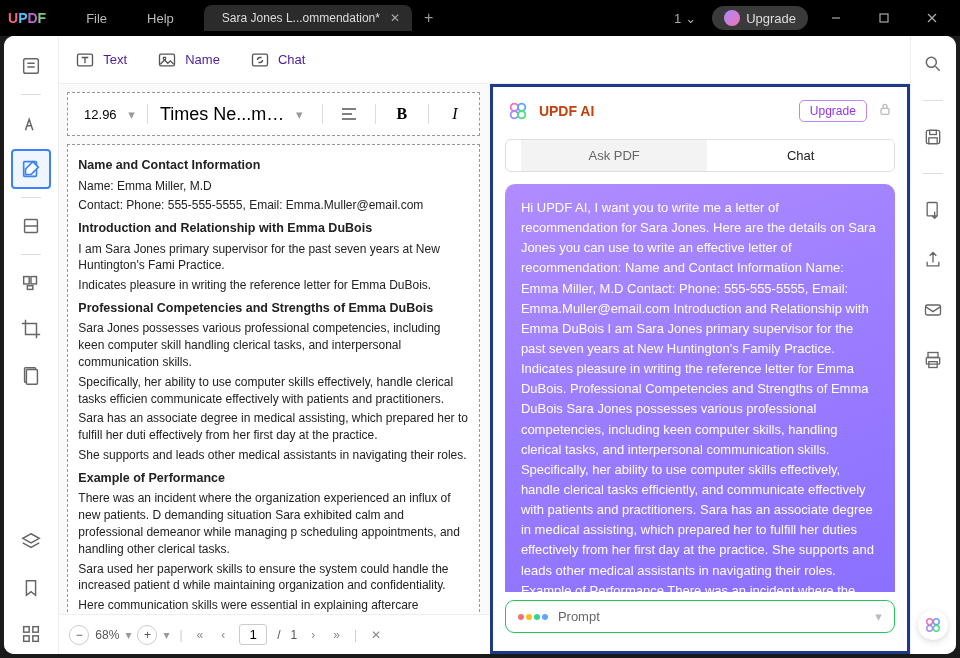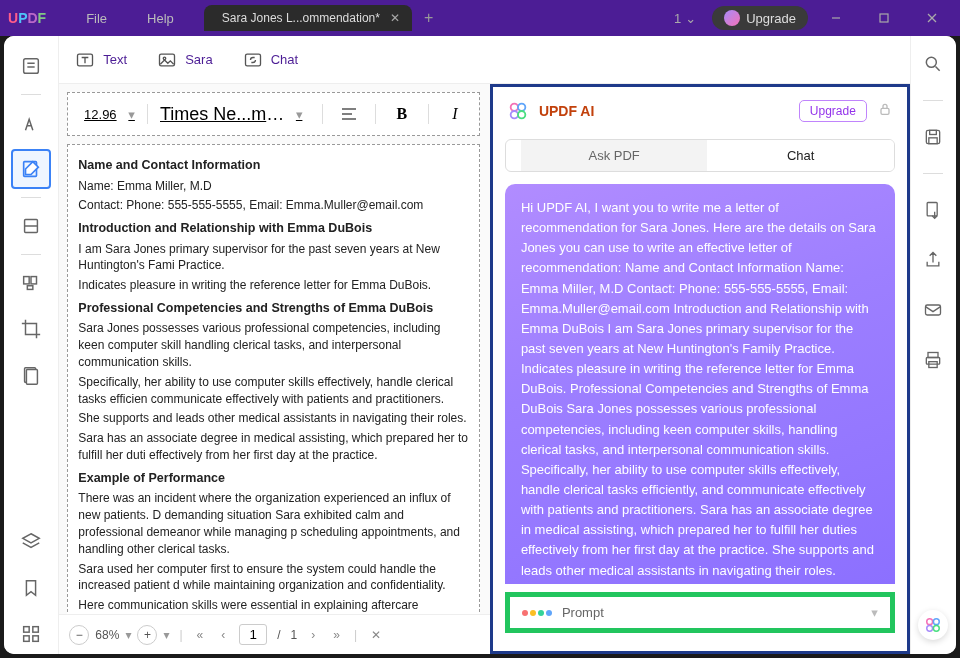--- a/index.html
+++ b/index.html
@@ -1,18 +1,18 @@
 <!DOCTYPE html>
 <html><head>
 <meta charset="utf-8">
 <style>
 * { margin: 0; padding: 0; box-sizing: border-box; font-family: -apple-system, BlinkMacSystemFont, "Segoe UI", Arial, sans-serif; }
 body { width: 960px; height: 658px; background: #1a1a1a; overflow: hidden; }
 .app { width: 100%; height: 100%; background: #1a1a1a; display: flex; flex-direction: column; }
-.titlebar { height: 36px; background: #4c1d95; display: flex; align-items: center; padding: 0 8px; color: #ccc; }
+.titlebar { height: 36px; background: #000000; display: flex; align-items: center; padding: 0 8px; color: #ccc; }
 .logo { font-weight: bold; font-size: 14px; margin-right: 20px; }
 .logo .u { color: #ff5c8a; } .logo .p { color: #4fc3f7; } .logo .d { color: #ba68c8; } .logo .f { color: #81c784; }
 .menu-item { padding: 0 20px; font-size: 13px; color: #bbb; cursor: pointer; }
 .tab { background: #2b2b2b; border-radius: 8px 8px 0 0; padding: 6px 12px; display: flex; align-items: center; font-size: 12px; color: #ddd; margin-left: 10px; }
 .tab-icon { margin-right: 6px; opacity: 0.7; }
 .tab-close { margin-left: 10px; opacity: 0.7; cursor: pointer; }
 .tab-add { margin-left: 12px; color: #999; font-size: 16px; cursor: pointer; }
 .titlebar-right { margin-left: auto; display: flex; align-items: center; gap: 8px; }
 .counter { color: #aaa; font-size: 13px; display: flex; align-items: center; gap: 4px; padding: 0 8px; }
 .upgrade-pill { background: #3a3a3a; border-radius: 14px; padding: 4px 12px; display: flex; align-items: center; gap: 6px; color: #ddd; font-size: 13px; cursor: pointer; }
@@ -25,21 +25,21 @@
 .rail-btn { width: 40px; height: 40px; display: flex; align-items: center; justify-content: center; border-radius: 6px; cursor: pointer; color: #555; }
 .rail-btn.active { border: 2px solid #3b82f6; background: #eff6ff; border-radius: 4px; }
 .rail-btn svg { width: 22px; height: 22px; }
 .main { flex: 1; display: flex; flex-direction: column; position: relative; }
 .top-toolbar { height: 48px; background: #fff; border-bottom: 1px solid #eee; display: flex; align-items: center; padding: 0 16px; gap: 30px; }
 .tool-item { display: flex; align-items: center; gap: 8px; font-size: 13px; color: #4c1d95; cursor: pointer; }
 .tool-item svg { width: 20px; height: 20px; }
 .content-row { flex: 1; display: flex; overflow: hidden; }
 .doc-area { flex: 1; background: #fafafa; display: flex; flex-direction: column; overflow: hidden; position: relative; }
 .format-bar { height: 44px; border: 1px dashed #999; margin: 8px 10px 4px 8px; background: #fff; display: flex; align-items: center; padding: 0 10px; gap: 12px; font-size: 13px; }
-.fsize { display: flex; align-items: center; gap: 6px; text-decoration: underline; }
+.fsize { display: flex; align-items: center; gap: 6px; }
 .fsize-val { width: 44px; text-align: center; }
 .font-select { width: 130px; border: none; background: transparent; font-size: 18px; }
 .fmt-sep { width: 1px; height: 20px; background: #ddd; }
 .fmt-btn { width: 28px; height: 28px; display: flex; align-items: center; justify-content: center; cursor: pointer; border-radius: 4px; }
 .fmt-btn.bold { font-weight: bold; font-family: serif; font-size: 16px; }
 .fmt-btn.italic { font-style: italic; font-family: serif; font-size: 16px; }
 .doc-scroll { flex: 1; overflow: hidden; padding: 4px 10px 0 8px; }
 .page { background: #fff; padding: 6px 10px 10px 10px; font-family: "Times New Roman", serif; font-size: 12px; color: #222; line-height: 1.4; border: 1px dashed #999; }
 .page h4 { font-size: 12.5px; font-weight: bold; margin: 6px 0 3px 0; }
 .page p { margin: 3px 0; }
@@ -54,21 +54,21 @@
 .ai-logo { width: 22px; height: 22px; }
 .ai-title { font-size: 14px; font-weight: 600; color: #c2410c; flex: 1; }
 .ai-upgrade { border: 1px solid #c084fc; color: #9333ea; font-size: 12px; padding: 3px 10px; border-radius: 5px; cursor: pointer; }
 .ai-lock { color: #bbb; }
 .ai-tabs { display: flex; margin: 4px 12px; border: 1px solid #ddd; border-radius: 6px; overflow: hidden; padding-left: 15px; }
 .ai-tab { flex: 1; text-align: center; padding: 8px; font-size: 13px; cursor: pointer; background: #f3f3f3; color: #666; }
 .ai-tab.active { background: #fff; color: #222; font-weight: 500; }
 .ai-messages { flex: 1; overflow: hidden; padding: 8px 12px; }
 .msg-user { background: linear-gradient(160deg, #b18cff 0%, #9d7fff 40%, #8b6fff 100%); color: #fff; border-radius: 10px; padding: 14px 16px; font-size: 13px; line-height: 1.55; height: 418px; overflow: hidden; }
 .ai-input-wrap { padding: 8px 12px 12px 12px; }
-.prompt-bar { border: 5px solid #22c55e; border-radius: 0; padding: 8px 12px; display: flex; align-items: center; gap: 10px; font-size: 13px; color: #666; margin-bottom: 6px; cursor: pointer; }
+.prompt-bar { border: 1px solid #22c55e; border-radius: 9px; padding: 8px 12px; display: flex; align-items: center; gap: 10px; font-size: 13px; color: #666; margin-bottom: 6px; cursor: pointer; }
 .prompt-dots { display: flex; gap: 2px; }
 .prompt-dots span { width: 6px; height: 6px; border-radius: 50%; }
 .ai-input-row { display: flex; align-items: center; gap: 10px; padding: 6px 12px; }
 .ai-input { flex: 1; border: none; outline: none; font-size: 13px; color: #888; background: transparent; }
 .send-btn { color: #8b5cf6; cursor: pointer; }
 .right-rail { width: 50px; background: #fff; display: flex; flex-direction: column; align-items: center; padding-top: 12px; gap: 18px; border-left: 1px solid #eee; position: relative; }
 .right-rail .rail-btn { width: 32px; height: 32px; }
 .right-rail .rail-btn svg { width: 20px; height: 20px; }
 .ai-fab { width: 30px; height: 30px; border-radius: 50%; background: #fff; box-shadow: 0 2px 6px rgba(0,0,0,0.15); display: flex; align-items: center; justify-content: center; margin-top: auto; margin-bottom: 14px; cursor: pointer; }
 .truncate { white-space: nowrap; overflow: hidden; text-overflow: ellipsis; }
@@ -196,21 +196,21 @@
               <path d="M8 9h8M12 9v7"></path>
             </svg>
           <span>Text</span>
         </div>
         <div class="tool-item">
           <svg viewBox="0 0 24 24" fill="none" stroke="#555" stroke-width="1.6">
               <rect x="3" y="5" width="18" height="14" rx="2"></rect>
               <circle cx="9" cy="10" r="1.5"></circle>
               <path d="M4 17l5-5 4 4 3-3 4 4"></path>
             </svg>
-          <span>Sara</span>
+          <span>Name</span>
         </div>
         <div class="tool-item">
           <svg viewBox="0 0 24 24" fill="none" stroke="#555" stroke-width="1.6">
               <rect x="3" y="5" width="18" height="14" rx="2"></rect>
               <path d="M9 12a3 3 0 013-3h2M15 12a3 3 0 01-3 3h-2"></path>
             </svg>
           <span>Chat</span>
         </div>
       </div>
 
@@ -244,25 +244,25 @@
             <div class="page">
               <h4>Name and Contact Information</h4>
               <p>Name: Emma Miller, M.D</p>
               <p>Contact: Phone: 555-555-5555, Email: Emma.Muller@email.com</p>
               <h4>Introduction and Relationship with Emma DuBois</h4>
               <p>I am Sara Jones primary supervisor for the past seven years at New Huntington's Fami Practice.</p>
               <p>Indicates pleasure in writing the reference letter for Emma DuBois.</p>
               <h4>Professional Competencies and Strengths of Emma DuBois</h4>
               <p>Sara Jones possesses various professional competencies, including keen computer skill handling clerical tasks, and interpersonal communication skills.</p>
               <p>Specifically, her ability to use computer skills effectively, handle clerical tasks efficien communicate effectively with patients and practitioners.</p>
+              <p>Sara has an associate degree in medical assisting, which prepared her to fulfill her duti effectively from her first day at the practice.</p>
               <p>She supports and leads other medical assistants in navigating their roles.</p>
-              <p>Sara has an associate degree in medical assisting, which prepared her to fulfill her duti effectively from her first day at the practice.</p>
               <h4>Example of Performance</h4>
               <p>There was an incident where the organization experienced an influx of new patients. D demanding situation Sara exhibited calm and professional demeanor while managing p scheduling appointments, and handling other clerical tasks.</p>
-              <p>Sara used her computer first to ensure the system could handle the increased patient d while maintaining organization and confidentiality.</p>
+              <p>Sara used her paperwork skills to ensure the system could handle the increased patient d while maintaining organization and confidentiality.</p>
               <p>Here communication skills were essential in explaining aftercare instructions and proc related details to patients and their families, particularly those unfamiliar with the staf facility.</p>
             </div>
 
           </div>
 
           <div class="bottom-bar">
             <div class="zoom-ctl">
               <span class="zoom-btn">−</span>
               <span>68%</span>
               <span style="color:#999">▾</span>

